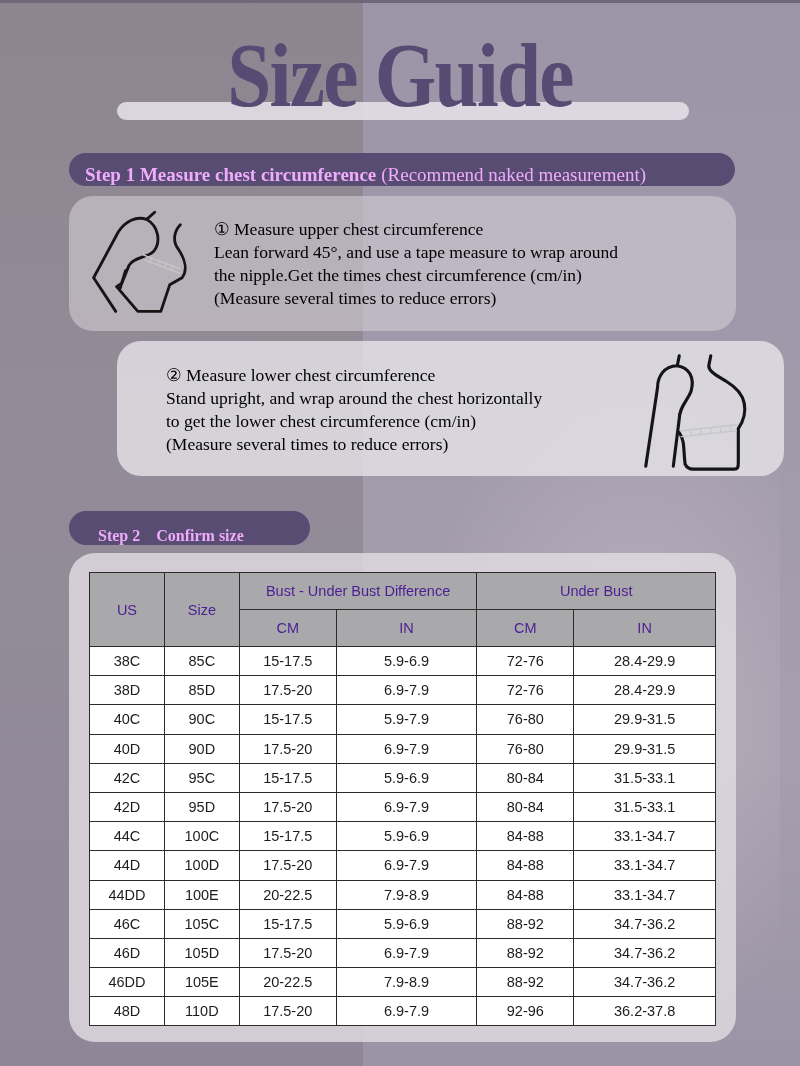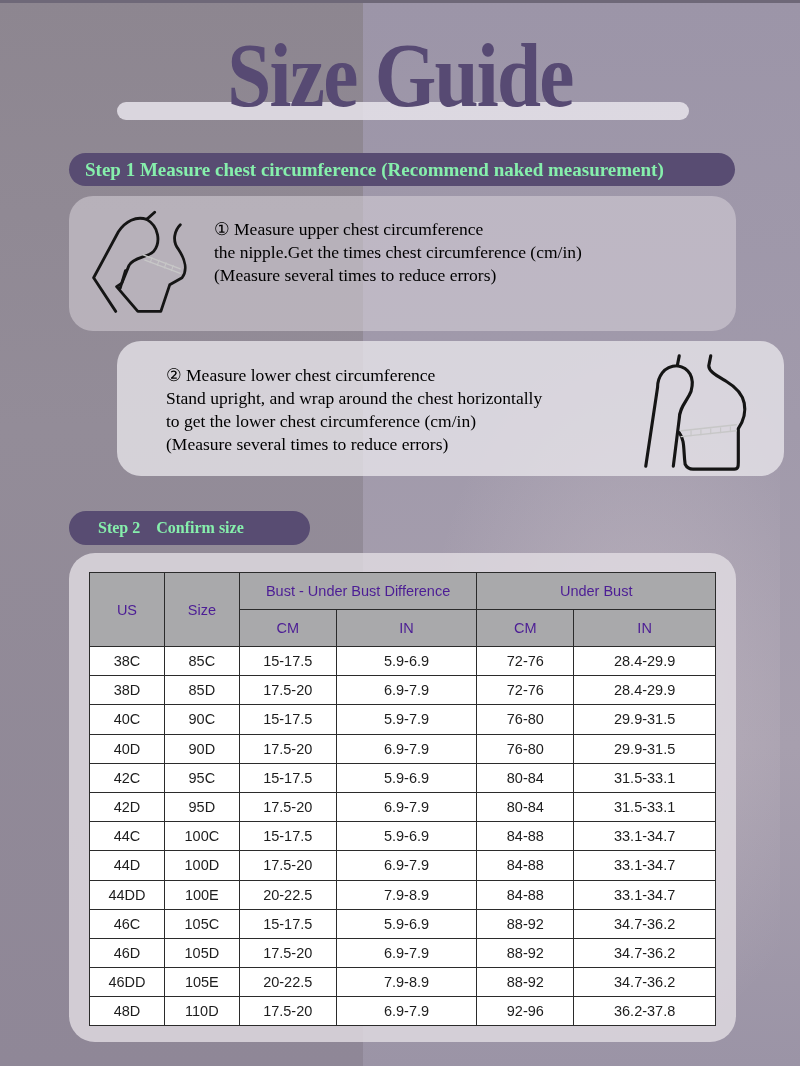--- a/index.html
+++ b/index.html
@@ -29,27 +29,27 @@
     font-size:92px; color:#574a73; letter-spacing:-2px;
     transform:scaleX(0.86); transform-origin:center;
     z-index:2;
   }
   .title-bar {
     position:absolute; left:117px; top:102px; width:572px; height:18px;
     background:rgba(232,228,235,0.85); border-radius:9px; z-index:1;
   }
 
   .step-pill {
-    position:absolute; background:#584c72; color:#86efac;
-    border-radius:18px; display:flex; align-items:center;
+    position:absolute; background:#584c72; color:#f0abfc;
+    border-radius:18px; display:flex; align-items:flex-end;
     font-family:"Liberation Serif", serif;
   }
   .step1 { left:69px; top:153px; width:666px; height:33px; padding-left:16px; font-size:19px; }
   .step1 .b { font-weight:bold; margin-right:5px; }
-  .step1 .n { font-weight:bold; }
+  .step1 .n { font-weight:normal; }
   .step2 { left:69px; top:511px; width:241px; height:34px; padding-left:29px; font-size:16px; font-weight:bold; }
   .step2 .gap { display:inline-block; width:16px; }
 
   .card {
     position:absolute; border-radius:24px;
     background:rgba(228,224,230,0.55);
   }
   .card1 { left:69px; top:196px; width:667px; height:135px; background:rgba(215,210,216,0.55); }
   .card2 { left:69px; top:341px; width:667px; height:135px; background:rgba(232,229,234,0.78);margin-left:48px; }
   .card-text {
@@ -98,20 +98,21 @@
     <svg width="115" height="125" viewBox="0 0 130 130" fill="none" stroke="#151515" stroke-width="3.2" stroke-linecap="round" stroke-linejoin="round">
       <path d="M81 6 L72 14 C60 10 48 16 40 28 L12 80 L37 118"></path>
       <path d="M72 14 C86 22 88 40 80 50 C72 58 58 56 52 66 L44 86 L38 90 L62 118 L88 118 L98 88 L112 80 C118 72 116 60 108 48 C100 38 104 26 110 20"></path>
       <path d="M48 72 L42 92"></path>
       <path d="M68 54 L110 70 M70 60 L110 75" stroke="#c7c7c7" stroke-width="1.5"></path>
       <path d="M78 57 L76 63 M86 60 L84 66 M94 63 L92 69 M102 66 L100 72" stroke="#c7c7c7" stroke-width="1.2"></path>
     </svg>
   </div>
   <div class="card-text">
     <div>① Measure upper chest circumference</div>
+    <div>Lean forward 45°, and use a tape measure to wrap around</div>
     <div>the nipple.Get the times chest circumference (cm/in)</div>
     <div>(Measure several times to reduce errors)</div>
   </div>
 </div>
 
 <div class="card card2">
   <div class="illus">
     <svg width="110" height="128" viewBox="0 0 110 130" fill="none" stroke="#151515" stroke-width="3.2" stroke-linecap="round" stroke-linejoin="round">
       <path d="M40 8 L38 18 C24 18 18 30 18 40 L6 120"></path>
       <path d="M38 18 C50 20 56 30 52 44 C48 54 40 60 40 72 L34 120"></path>

